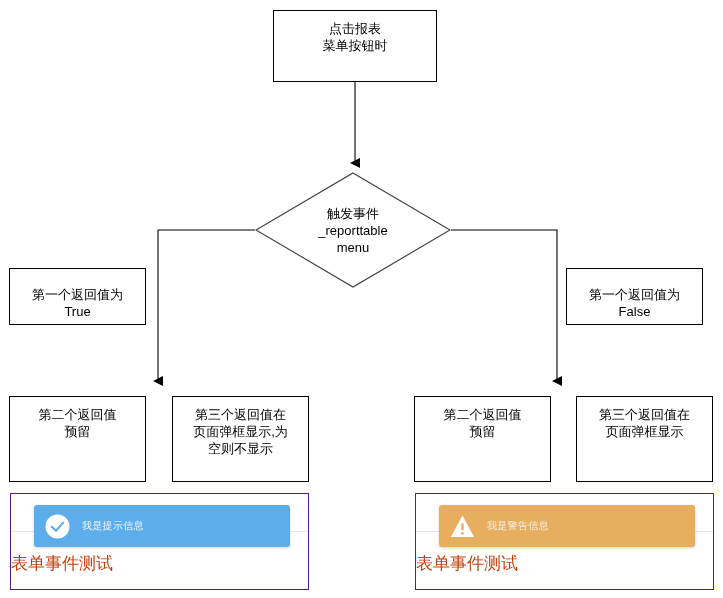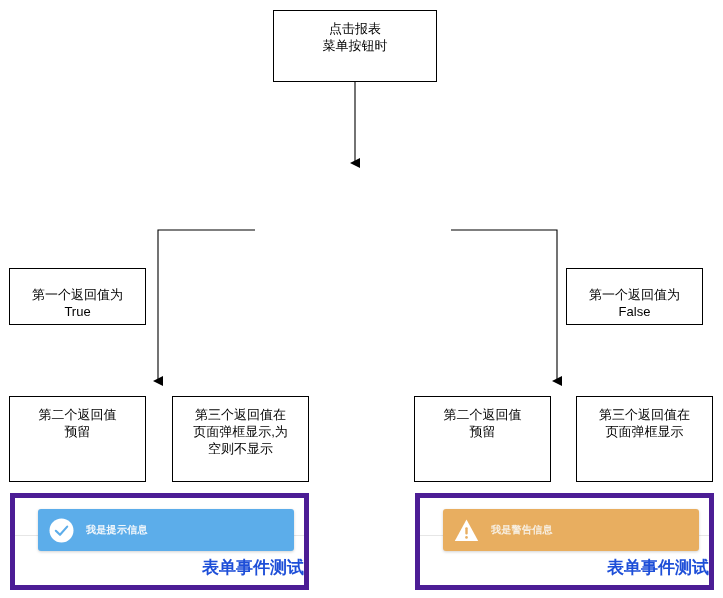--- a/index.html
+++ b/index.html
@@ -89,24 +89,23 @@
   
   #node-true-second  { left: 9px;   top: 396px; width: 137px; height: 86px; }
   #node-true-third   { left: 172px; top: 396px; width: 137px; height: 86px; }
   #node-false-second { left: 414px; top: 396px; width: 137px; height: 86px; }
   #node-false-third  { left: 576px; top: 396px; width: 137px; height: 86px; }
 
   
   .shot {
     position: absolute;
     box-sizing: border-box;
-    border: 5px solid #4c1d95;
+    border: 1px solid #4c1d95;
     background: #ffffff;
     overflow: hidden;
-    font-weight: bold;
   }
   #shot-success { left: 10px;  top: 493px; width: 299px; height: 97px; }
   #shot-warning { left: 415px; top: 493px; width: 299px; height: 97px; padding-left: 46px; }
 
   .shot-divider {
     position: absolute;
     left: 0;
     top: 37px;
     width: 100%;
     height: 1px;
@@ -140,23 +139,23 @@
     color: #f2f7fb;
     letter-spacing: 0.3px;
   }
   .alert.warning .alert-text { color: #f7efe2; }
 
   .shot-title {
     position: absolute;
     left: 0;
     top: 58px;
     width: 100%;
-    text-align: right;
+    text-align: left;
     font-size: 17px;
-    color: #1d4ed8;
+    color: #c2410c;
     font-family: "DejaVu Sans", sans-serif;
   }
 </style>
 </head>
 <body>
 
 <div id="canvas">
 
   <svg class="lines" viewBox="0 0 723 598" xmlns="http://www.w3.org/2000/svg">
     <defs>
@@ -168,20 +167,28 @@
     <line x1="355" y1="82" x2="355" y2="163" stroke="#000000" stroke-width="1.1" marker-end="url(#arrow)"></line>
 
     <path d="M255,230 L158,230 L158,381" fill="none" stroke="#000000" stroke-width="1.1" marker-end="url(#arrow)"></path>
 
     <path d="M451,230 L557,230 L557,381" fill="none" stroke="#000000" stroke-width="1.1" marker-end="url(#arrow)"></path>
   </svg>
 
   <div class="node" id="node-start">点击报表
 菜单按钮时</div>
 
+  <div id="node-decision-wrap">
+    <svg viewBox="0 0 196 116" xmlns="http://www.w3.org/2000/svg">
+      <polygon points="98,1 195,58 98,115 1,58" fill="#ffffff" stroke="#3c3c3c" stroke-width="1.1"></polygon>
+    </svg>
+    <div id="node-decision-label">触发事件
+_reporttable
+menu</div>
+  </div>
 
   <div class="node centered" id="node-true">第一个返回值为
 True</div>
 
   <div class="node centered" id="node-false">第一个返回值为
 False</div>
 
   <div class="node" id="node-true-second">第二个返回值
 预留</div>
 

